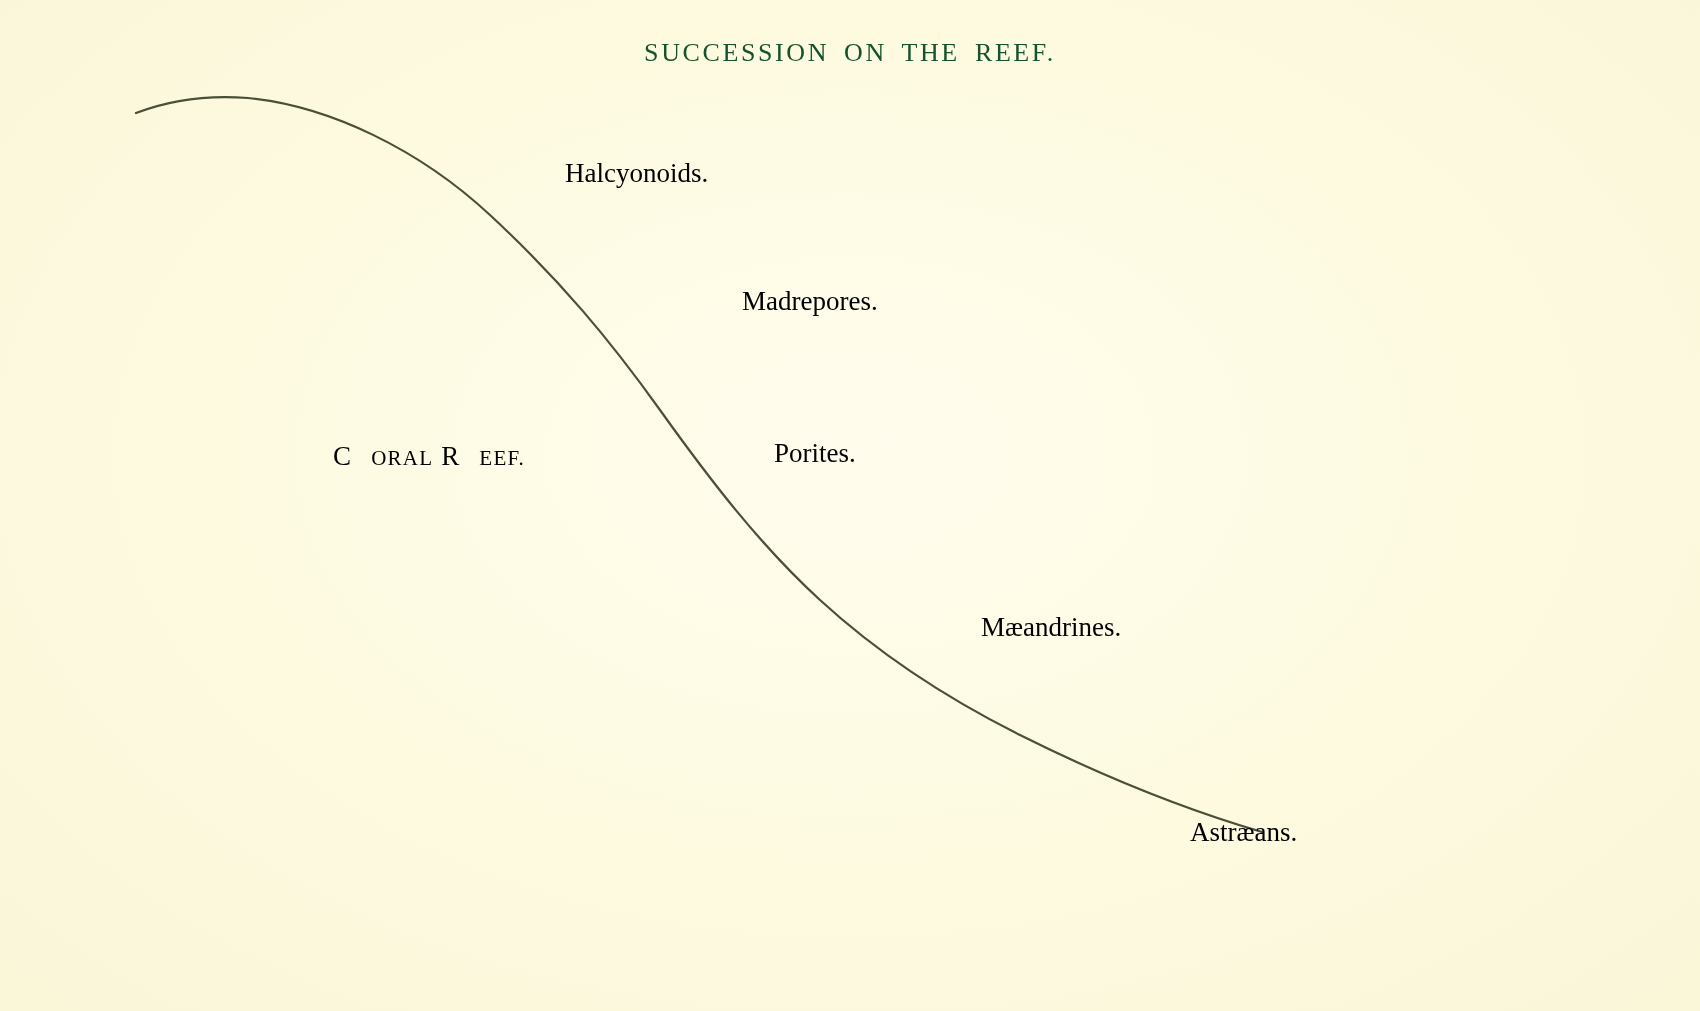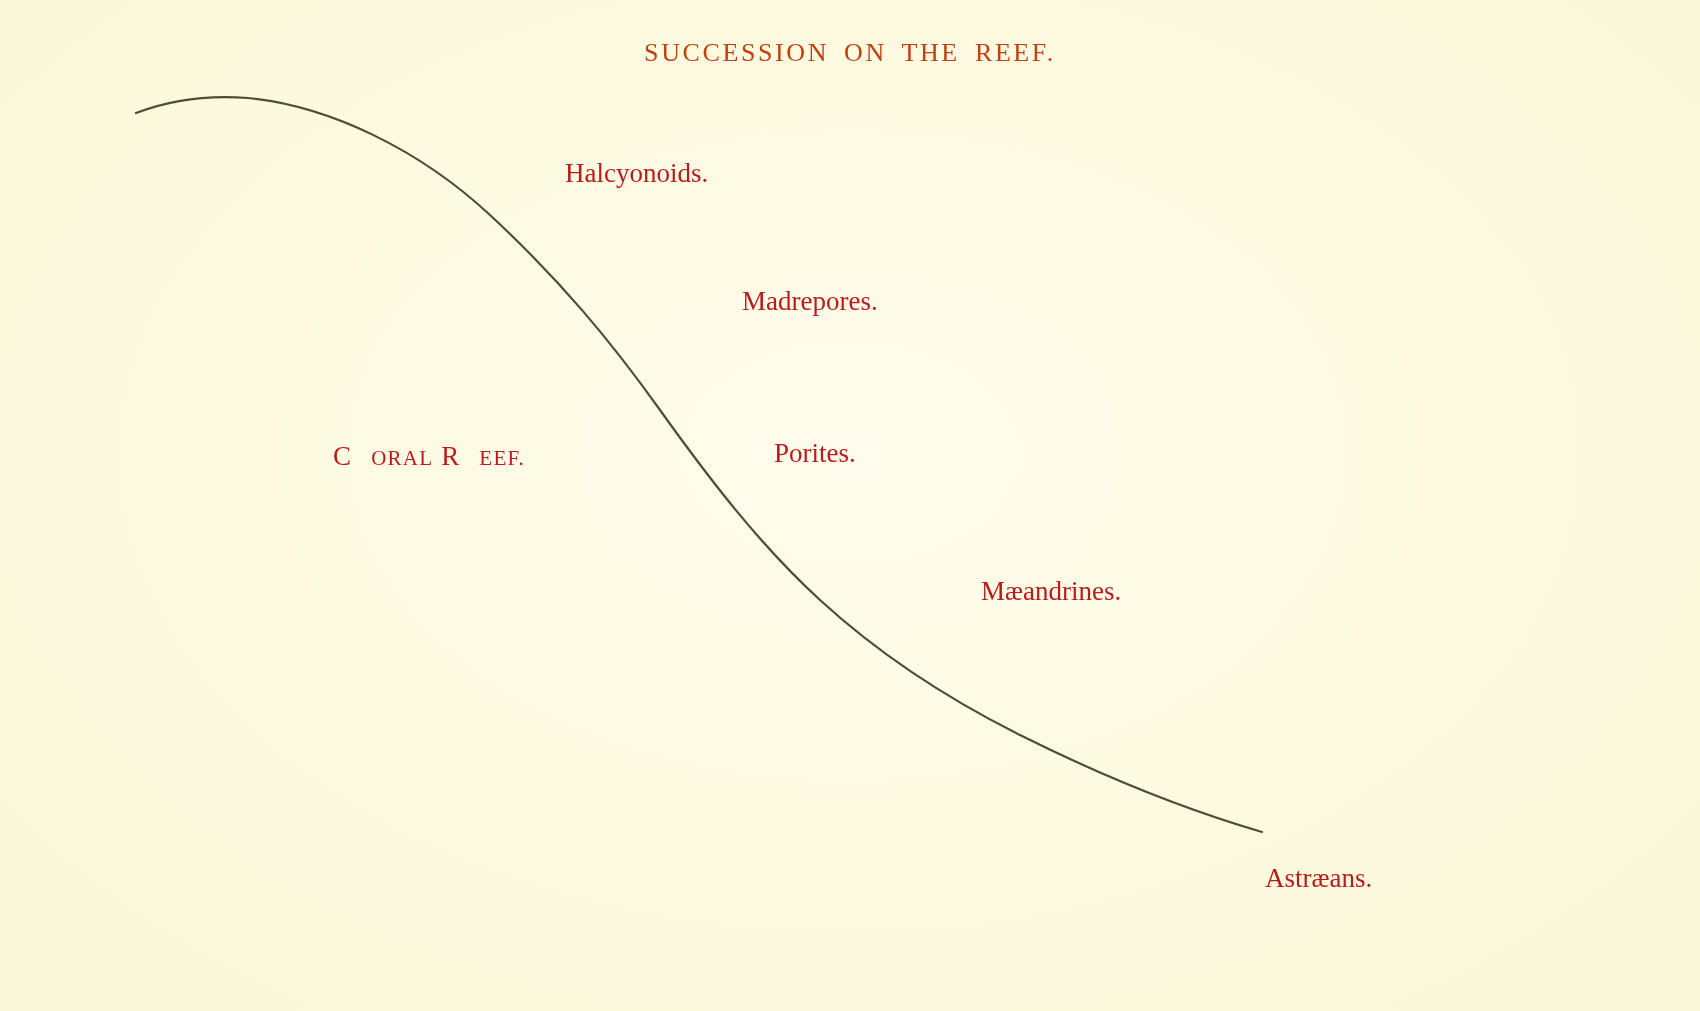--- a/index.html
+++ b/index.html
@@ -26,52 +26,52 @@
 
   .figure-title {
     position: absolute;
     top: 38px;
     left: 0;
     width: 1700px;
     text-align: center;
     font-size: 26px;
     letter-spacing: 2.6px;
     word-spacing: 6px;
-    color: #c2410c;
+    color: #14532d;
     font-family: "Liberation Serif", serif;
   }
 
   .curve-layer {
     position: absolute;
     top: 0;
     left: 0;
   }
 
   .label {
     position: absolute;
     font-size: 27px;
-    color: #b91c1c;
+    color: #000000;
     white-space: nowrap;
     font-family: "Liberation Serif", serif;
   }
 
   .label-reef {
     font-size: 27px;
     letter-spacing: 1.2px;
   }
   .label-reef .small-caps {
     font-size: 21px;
     margin-left: 19px;
   }
 
   .lbl-halcyonoids { left: 565px; top: 158px; }
   .lbl-madrepores  { left: 694px; top: 286px; margin-left: 48px; }
   .lbl-porites     { left: 774px; top: 438px; }
-  .lbl-maeandrines { left: 981px; top: 576px; }
-  .lbl-astraeans   { left: 1265px; top: 817px; margin-top: 46px; }
+  .lbl-maeandrines { left: 981px; top: 612px; }
+  .lbl-astraeans   { left: 1190px; top: 817px; }
   .lbl-coralreef   { left: 333px; top: 441px; }
 </style>
 </head>
 <body>
 
 <div class="paper"></div>
 
 <div class="figure-title">SUCCESSION ON THE REEF.</div>
 
 <svg class="curve-layer" width="1700" height="1011">

